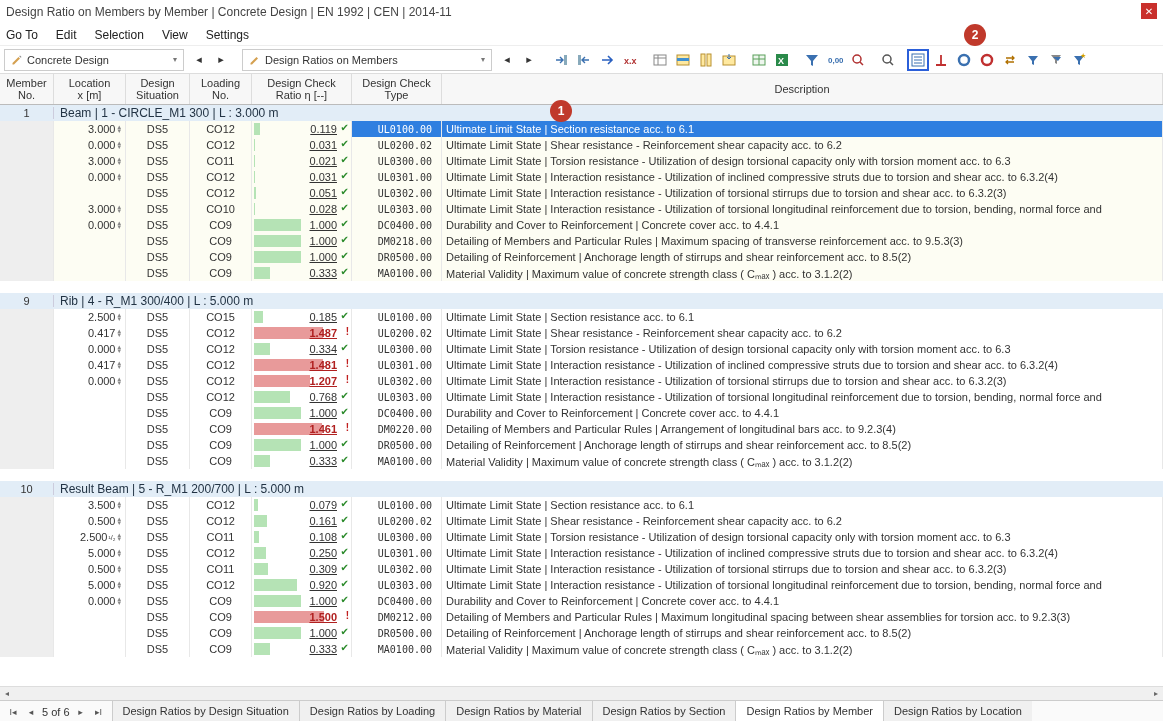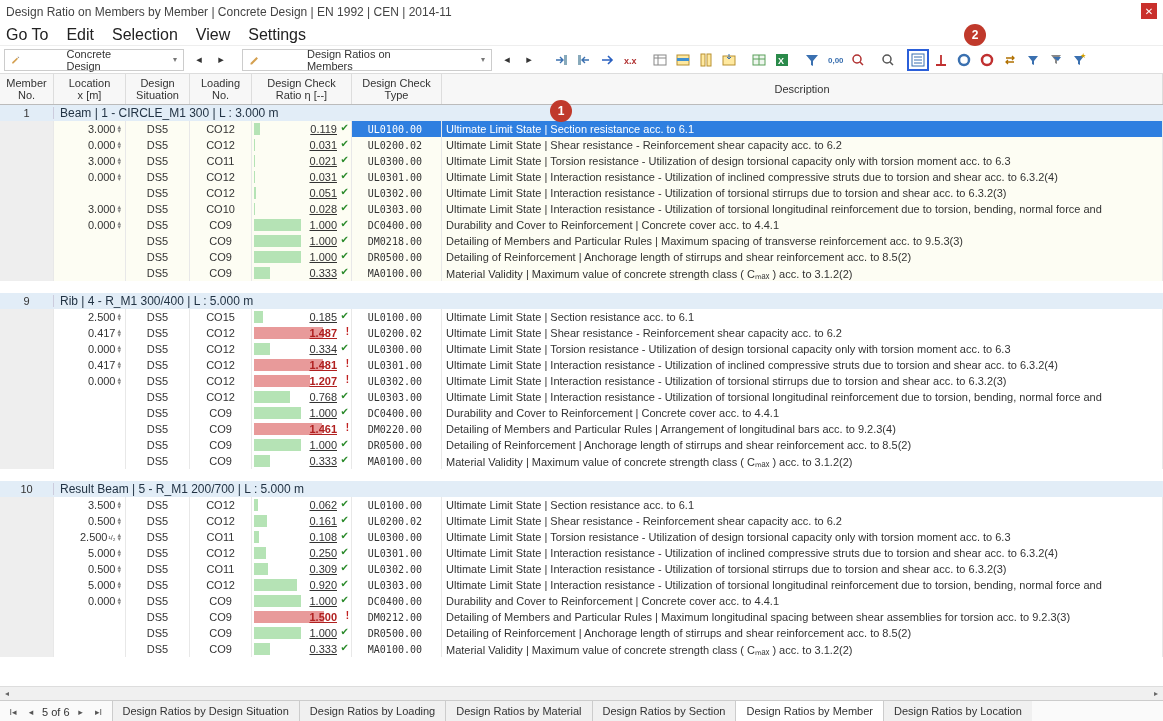--- a/index.html
+++ b/index.html
@@ -3,26 +3,26 @@
 <meta charset="utf-8">
 <style>
 * { box-sizing: border-box; margin: 0; padding: 0; font-family: "Segoe UI", Tahoma, sans-serif; }
 body { font-size: 11px; color: #333; background: #fff; width: 1163px; height: 721px; position: relative; overflow: hidden; }
 
 
 .title-bar { height: 24px; background: #fff; display: flex; align-items: center; padding: 0 6px; font-size: 12px; color: #444; }
 .title-bar .close { position: absolute; right: 6px; top: 3px; width: 16px; height: 16px; background: #c9302c; color: #fff; display: flex; align-items: center; justify-content: center; cursor: pointer; font-size: 10px; }
 
 
-.menu-bar { height: 22px; display: flex; align-items: center; padding: 0 6px; gap: 18px; font-size: 16px; color: #222; border-bottom: 1px solid #eee; }
+.menu-bar { height: 22px; display: flex; align-items: center; padding: 0 6px; gap: 18px; font-size: 12px; color: #222; border-bottom: 1px solid #eee; }
 .menu-item { cursor: pointer; }
 
 
 .toolbar { height: 28px; display: flex; align-items: center; padding: 2px 4px; border-bottom: 1px solid #ddd; gap: 2px; }
-.tb-select { height: 22px; display: flex; align-items: center; border: 1px solid #ccc; padding: 0 6px; background: #fff; font-size: 11px; position: relative; cursor: pointer; gap: 42px; }
+.tb-select { height: 22px; display: flex; align-items: center; border: 1px solid #ccc; padding: 0 6px; background: #fff; font-size: 11px; position: relative; cursor: pointer; }
 .tb-select .chev { margin-left: auto; font-size: 8px; color: #777; }
 .tb-nav { display: flex; gap: 0; margin-left: 2px; }
 .tb-nav-btn, .tb-icon { width: 22px; height: 22px; display: flex; align-items: center; justify-content: center; cursor: pointer; border: 1px solid transparent; }
 .tb-sep { width: 6px; }
 .tb-icon svg { width: 16px; height: 16px; }
 .highlighted-tool { border: 2px solid #2b5fd9 !important; }
 
 
 .annot { position: absolute; width: 22px; height: 22px; border-radius: 50%; background: #c0392b; color: #fff; font-weight: bold; display: flex; align-items: center; justify-content: center; font-size: 12px; z-index: 50; pointer-events: none; }
 
@@ -44,21 +44,21 @@
 .group-row .gcell-label { flex: 1; padding-left: 6px; font-size: 12px; color: #234; }
 
 .row { display: flex; height: 16px; align-items: center; font-size: 11px; }
 .cell { border-right: 1px solid #e8e8e8; height: 100%; display: flex; align-items: center; padding: 0 4px; overflow: hidden; white-space: nowrap; }
 .cell.member { width: 54px; background: #eee; }
 .cell.loc { width: 72px; justify-content: flex-end; position: relative; }
 .cell.loc .updown { font-size: 7px; color: #888; margin-left: 2px; line-height: 0.6; }
 .cell.ds { width: 64px; justify-content: center; }
 .cell.ln { width: 62px; justify-content: center; }
 .cell.ratio { width: 100px; position: relative; padding: 0; }
-.cell.type { width: 90px; font-family: "Consolas", monospace; font-size: 10px; justify-content: flex-end; flex-shrink: 0; padding-right: 19px; }
+.cell.type { width: 90px; font-family: "Consolas", monospace; font-size: 10px; justify-content: flex-end; flex-shrink: 0; padding-right: 9px; }
 .cell.desc { flex: 1; font-size: 11px; color: #333; }
 
 .ratio-bar { position: absolute; left: 2px; top: 2px; bottom: 2px; background: #b5e3b5; }
 .ratio-bar.over { background: #e89a9a; }
 .ratio-text { position: absolute; right: 14px; top: 0; bottom: 0; display: flex; align-items: center; font-size: 11px; text-decoration: underline; }
 .ratio-text.red { color: #b02020; font-weight: bold; }
 .ratio-mark { position: absolute; right: 2px; top: 1px; font-size: 10px; }
 .ratio-mark.ok { color: #2a8a2a; }
 .ratio-mark.bad { color: #c02020; font-weight: bold; }
 
@@ -567,21 +567,21 @@
         <div class="gcell-no">10</div>
         <div class="gcell-label">Result Beam | 5 - R_M1 200/700 | L : 5.000 m</div>
       </div>
       <div class="row">
         <div class="cell member"></div>
         <div class="cell loc">3.500<span class="updown">▴<br>▾</span></div>
         <div class="cell ds">DS5</div>
         <div class="cell ln">CO12</div>
         <div class="cell ratio">
           <div class="ratio-bar" style="width:3.6866666666666665px"></div>
-          <div class="ratio-text">0.062</div>
+          <div class="ratio-text">0.079</div>
           <div class="ratio-mark ok">✔</div>
         </div>
         <div class="cell type">UL0100.00</div>
         <div class="cell desc">Ultimate Limit State | Section resistance acc. to 6.1</div>
       </div>
       <div class="row">
         <div class="cell member"></div>
         <div class="cell loc">0.500<span class="updown">▴<br>▾</span></div>
         <div class="cell ds">DS5</div>
         <div class="cell ln">CO12</div>

